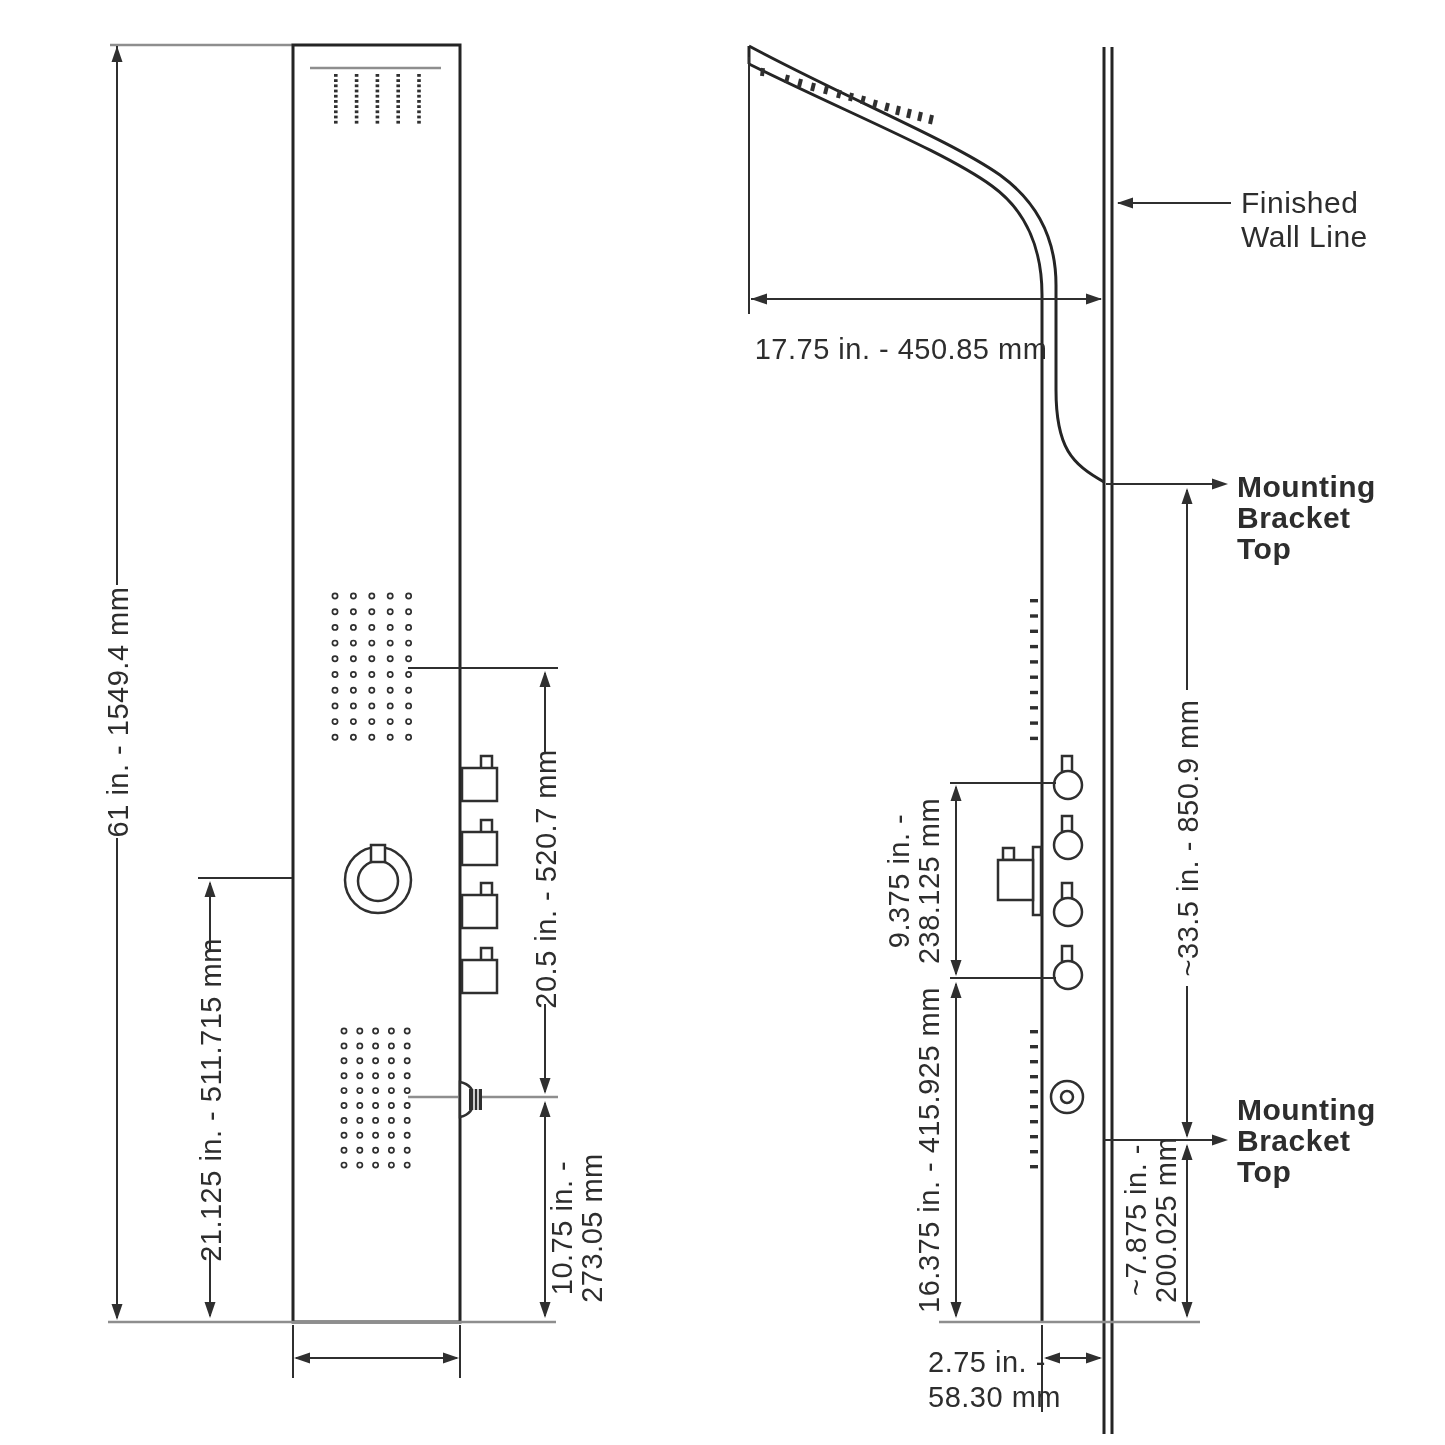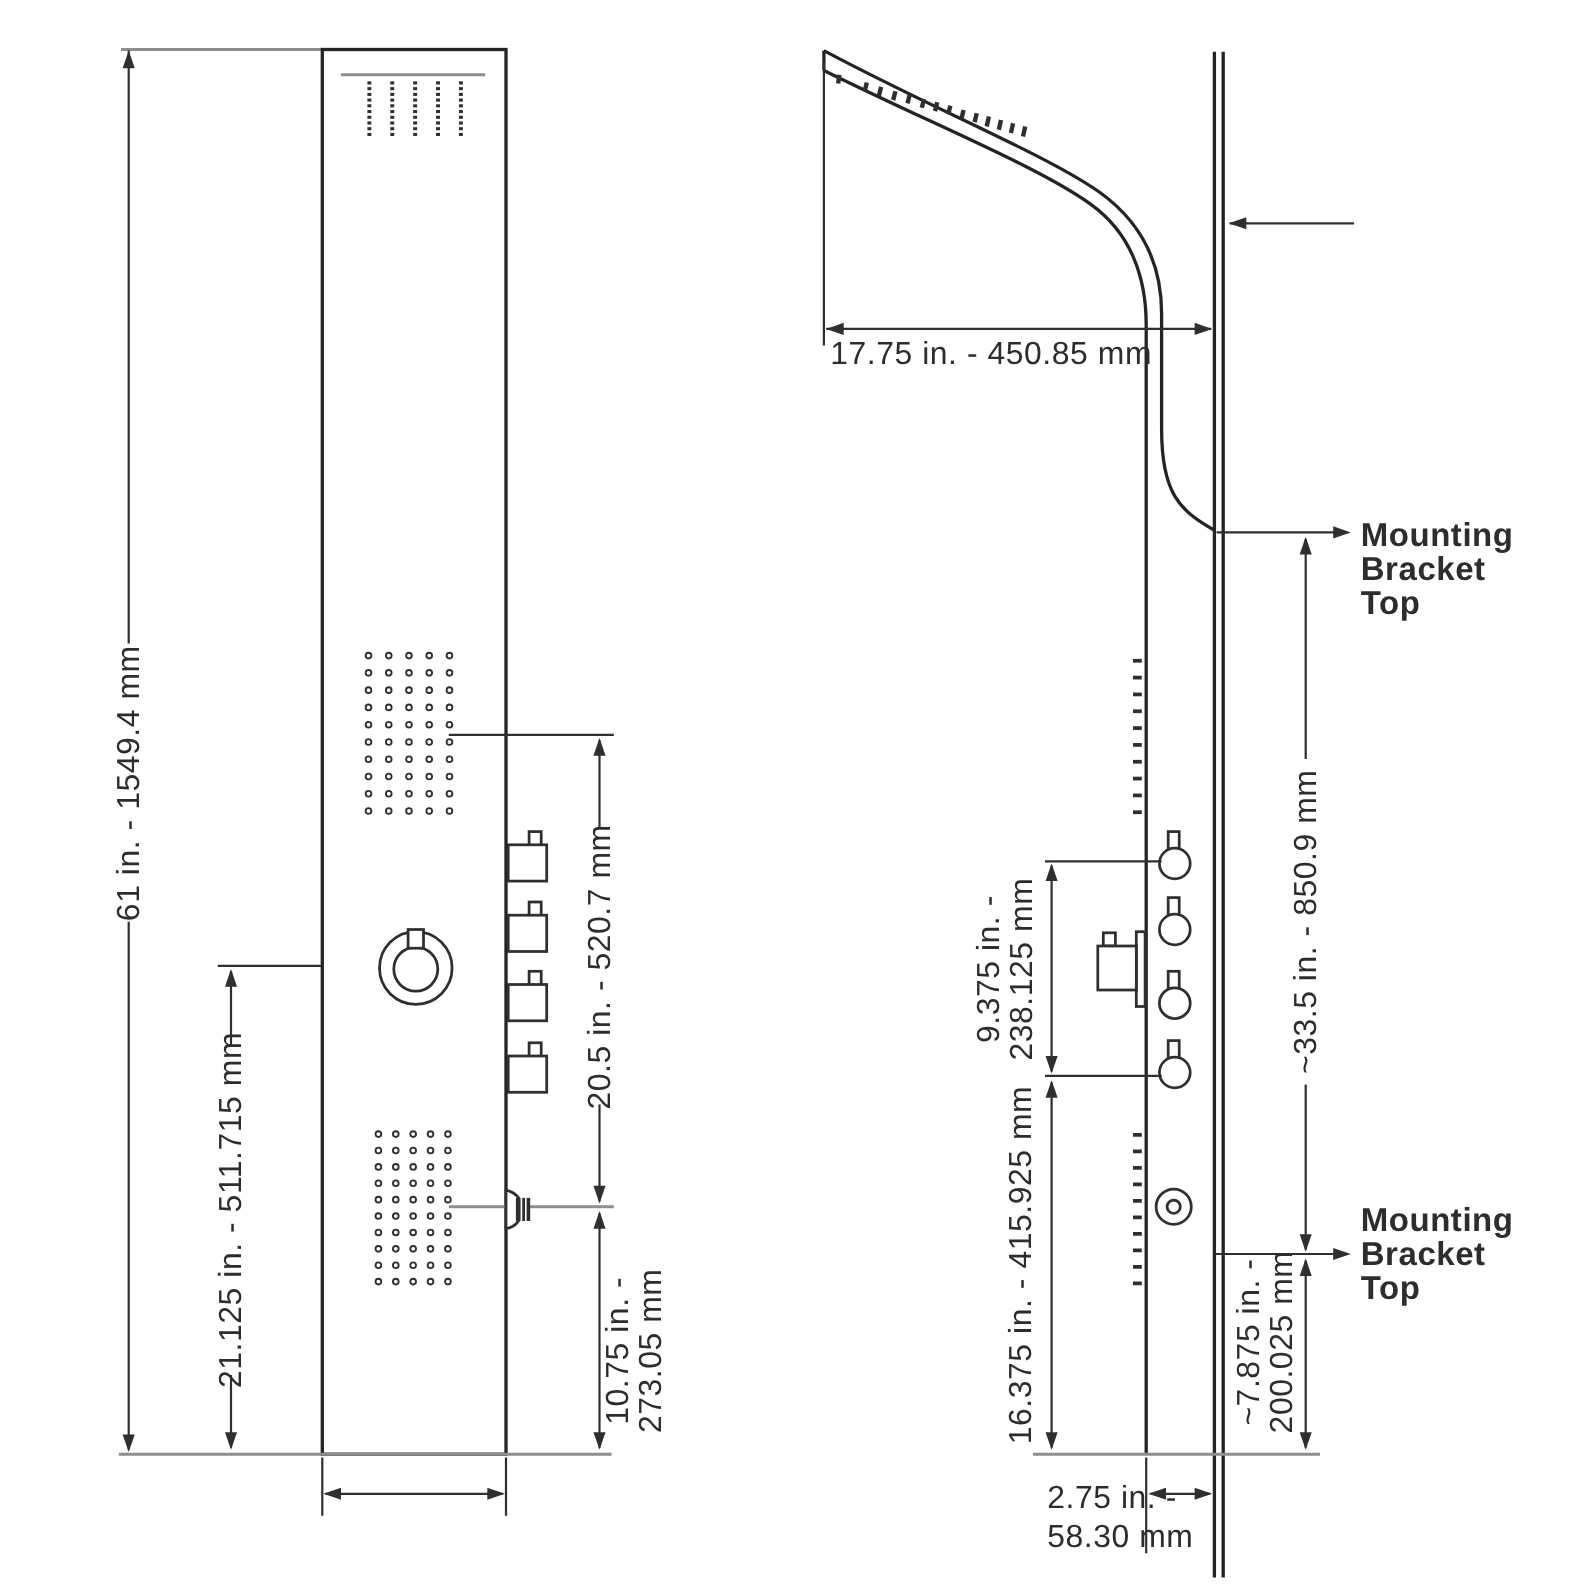--- a/index.html
+++ b/index.html
@@ -7,25 +7,25 @@
     position:relative;width:1445px;height:1445px;background:#ffffff;overflow:hidden;
     font-family:"Liberation Sans", sans-serif;color:#2d2d2d;
   }
   .stage svg{position:absolute;left:0;top:0;}
   .txt{position:absolute;color:#2d2d2d;white-space:nowrap;}
   
   .vt{transform:translate(-50%,-50%) rotate(-90deg);font-size:29px;letter-spacing:.5px;}
   
   .vt2{transform:translate(-50%,-50%) rotate(-90deg);font-size:29px;line-height:30px;text-align:center;letter-spacing:.5px;}
   
-  .htc{transform:translate(-50%,-50%);font-size:29px;line-height:34px;text-align:center;letter-spacing:.5px;}
+  .htc{transform:translate(-50%,-50%);font-size:29px;line-height:34px;text-align:center;letter-spacing:.5px;margin-top:27px;}
   
   .lbl{font-size:30px;line-height:31px;letter-spacing:.5px;font-weight:bold;}
   .lbl2{font-size:30px;line-height:34px;letter-spacing:.5px;}
-  .lbl3{font-size:29px;line-height:35px;letter-spacing:.5px;margin-left:24px;}
+  .lbl3{font-size:29px;line-height:35px;letter-spacing:.5px;}
   .ln{stroke:#2f2f2f;stroke-width:2;fill:none;}
   .gray{stroke:#8e8e8e;stroke-width:2.6;fill:none;}
   .body{stroke:#242424;stroke-width:3;fill:none;}
   .part{stroke:#2f2f2f;stroke-width:2.5;fill:#ffffff;}
   .tick{stroke:#2f2f2f;stroke-width:4;}
 </style>
 </head>
 <body>
 
 <div class="stage">
@@ -401,20 +401,24 @@
   <div class="txt vt" style="left:546px;  top:879px;">20.5 in. - 520.7 mm</div>
 
   <div class="txt vt2" style="left:577px;  top:1228px;">
     <div>10.75 in. -</div>
     <div>273.05 mm</div>
   </div>
 
 
   <div class="txt htc" style="left:901px;  top:322px;">17.75 in. - 450.85 mm</div>
 
+  <div class="txt lbl2" style="left:1241px; top:186px;">
+    <div>Finished</div>
+    <div>Wall Line</div>
+  </div>
 
   <div class="txt lbl" style="left:1237px; top:471px;">
     <div>Mounting</div>
     <div>Bracket</div>
     <div>Top</div>
   </div>
 
   <div class="txt lbl" style="left:1237px; top:1094px;">
     <div>Mounting</div>
     <div>Bracket</div>

